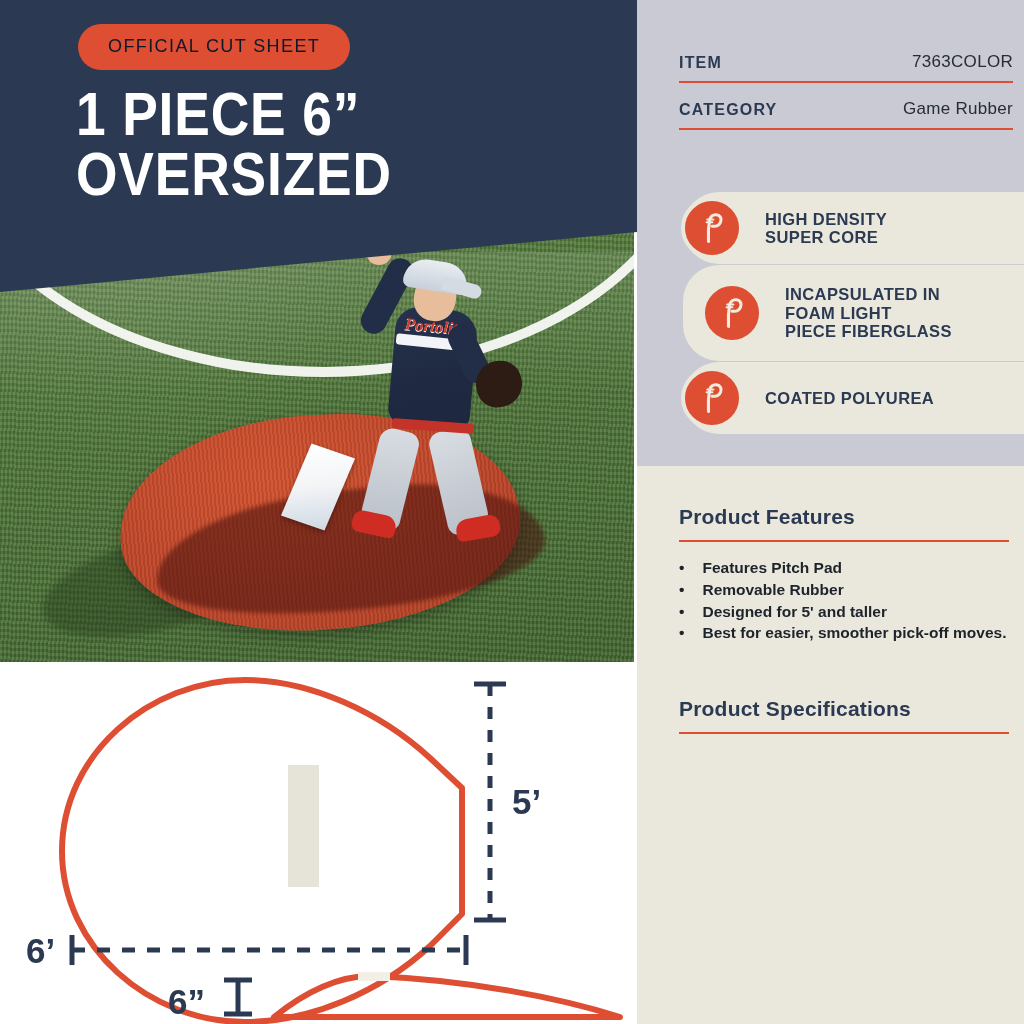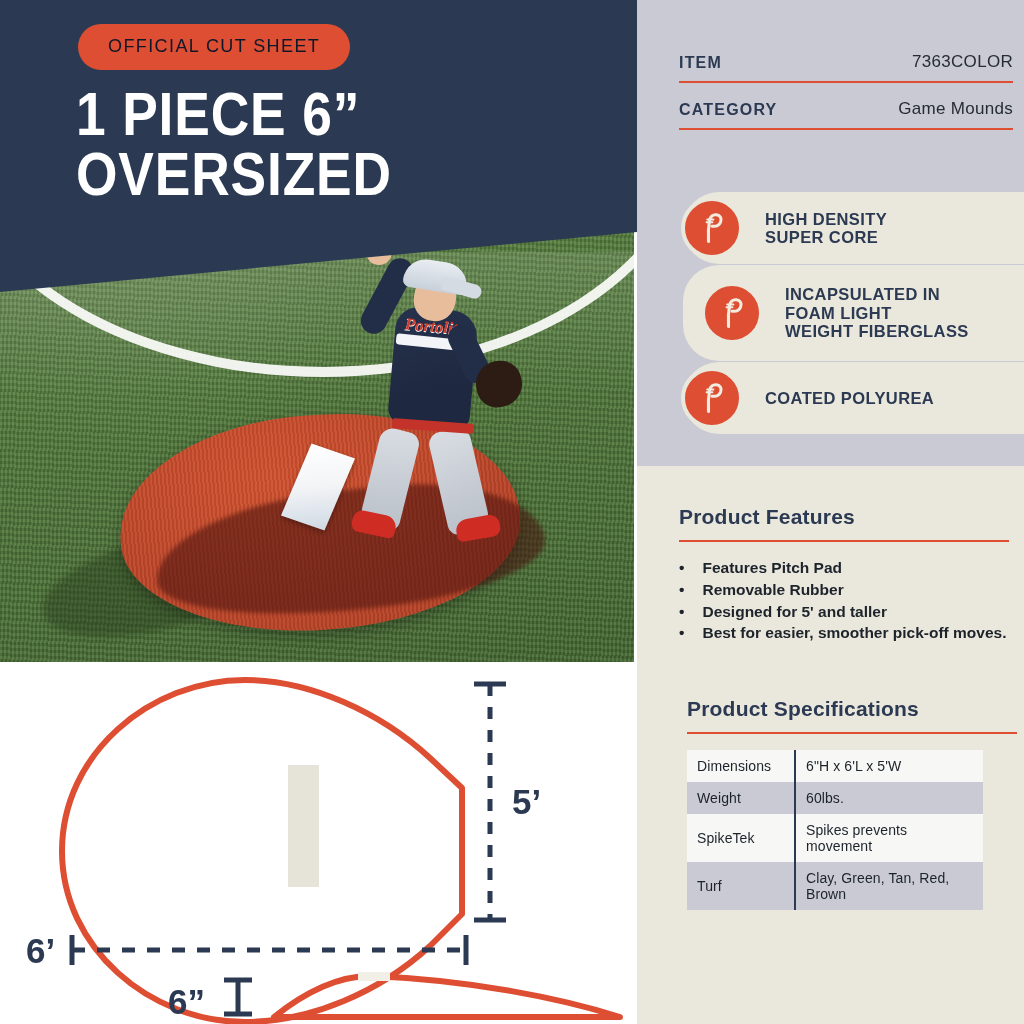--- a/index.html
+++ b/index.html
@@ -156,21 +156,21 @@
   .sec-title { color:#2b3a52; font-size:21px; font-weight:700; letter-spacing:.2px; }
   .sec-rule { height:2px; background:#dd4e32; margin:11px 0 16px; }
   .feat-list { list-style:none; }
   .feat-item {
     display:flex; gap:18px; color:#1d232b;
     font-size:15.5px; font-weight:700; line-height:1.28; margin-bottom:2px;
   }
   .feat-bullet { flex:0 0 auto; }
 
   
-  .specs { position:absolute; left:50px; top:697px; width:330px; }
+  .specs { position:absolute; left:42px; top:697px; width:330px; }
   .spec-table { width:296px; border-collapse:collapse; margin-top:2px; }
   .spec-table td {
     font-size:14px; color:#1d232b; padding:8px 10px; letter-spacing:.1px;
   }
   .spec-table td.k { width:108px; border-right:2px solid #2b3a52; }
   .spec-table tr.odd td { background:#f7f7f5; }
   .spec-table tr.even td { background:#c9cad3; }
 </style>
 </head>
 <body>
@@ -260,21 +260,21 @@
       <div>
         <div class="meta-row">
           <span class="meta-label">ITEM</span>
           <span class="meta-value">7363COLOR</span>
         </div>
         <div class="meta-rule"></div>
       </div>
       <div>
         <div class="meta-row">
           <span class="meta-label">CATEGORY</span>
-          <span class="meta-value">Game Mounds</span>
+          <span class="meta-value">Game Rubber</span>
         </div>
         <div class="meta-rule"></div>
       </div>
     </div>
 
     <div class="badges">
 
       <div class="badge-row">
         <div class="badge-bar"></div>
         <div class="badge-circle">
@@ -293,21 +293,21 @@
         <div class="badge-bar"></div>
         <div class="badge-circle">
           <svg width="34" height="34" viewBox="0 0 34 34">
             <path d="M13.5 30.5 C13 22 13.5 15 14.5 9.5 C15.2 5.6 18 3.3 21.5 3.8 C25.3 4.3 27 7.6 25.6 11 C24.3 14.2 21 15.7 17.2 15.2" fill="none" stroke="#F2ECE0" stroke-width="3.1" stroke-linecap="round"></path>
             <path d="M12.2 8.6 L18.4 8.6 M11.6 11.2 L17.4 11.2" stroke="#F2ECE0" stroke-width="2" stroke-linecap="round"></path>
           </svg>
         </div>
         <div class="badge-text">
           <span>INCAPSULATED IN</span><br>
           <span>FOAM LIGHT</span><br>
-          <span>WEIGHT FIBERGLASS</span>
+          <span>PIECE FIBERGLASS</span>
         </div>
       </div>
 
       <div class="badge-row">
         <div class="badge-bar"></div>
         <div class="badge-circle">
           <svg width="34" height="34" viewBox="0 0 34 34">
             <path d="M13.5 30.5 C13 22 13.5 15 14.5 9.5 C15.2 5.6 18 3.3 21.5 3.8 C25.3 4.3 27 7.6 25.6 11 C24.3 14.2 21 15.7 17.2 15.2" fill="none" stroke="#F2ECE0" stroke-width="3.1" stroke-linecap="round"></path>
             <path d="M12.2 8.6 L18.4 8.6 M11.6 11.2 L17.4 11.2" stroke="#F2ECE0" stroke-width="2" stroke-linecap="round"></path>
           </svg>
@@ -337,35 +337,15 @@
         <li class="feat-item">
           <span class="feat-bullet">•</span>
           <span>Best for easier, smoother pick-off moves.</span>
         </li>
       </ul>
     </div>
 
     <div class="specs">
       <div class="sec-title">Product Specifications</div>
       <div class="sec-rule"></div>
-      <table class="spec-table">
-        <tbody>
-          <tr class="odd">
-            <td class="k">Dimensions</td>
-            <td>6"H x 6'L x 5'W</td>
-          </tr>
-          <tr class="even">
-            <td class="k">Weight</td>
-            <td>60lbs.</td>
-          </tr>
-          <tr class="odd">
-            <td class="k">SpikeTek</td>
-            <td>Spikes prevents movement</td>
-          </tr>
-          <tr class="even">
-            <td class="k">Turf</td>
-            <td>Clay, Green, Tan, Red, Brown</td>
-          </tr>
-        </tbody>
-      </table>
     </div>
   </div>
 </div>
 
 </body></html>

